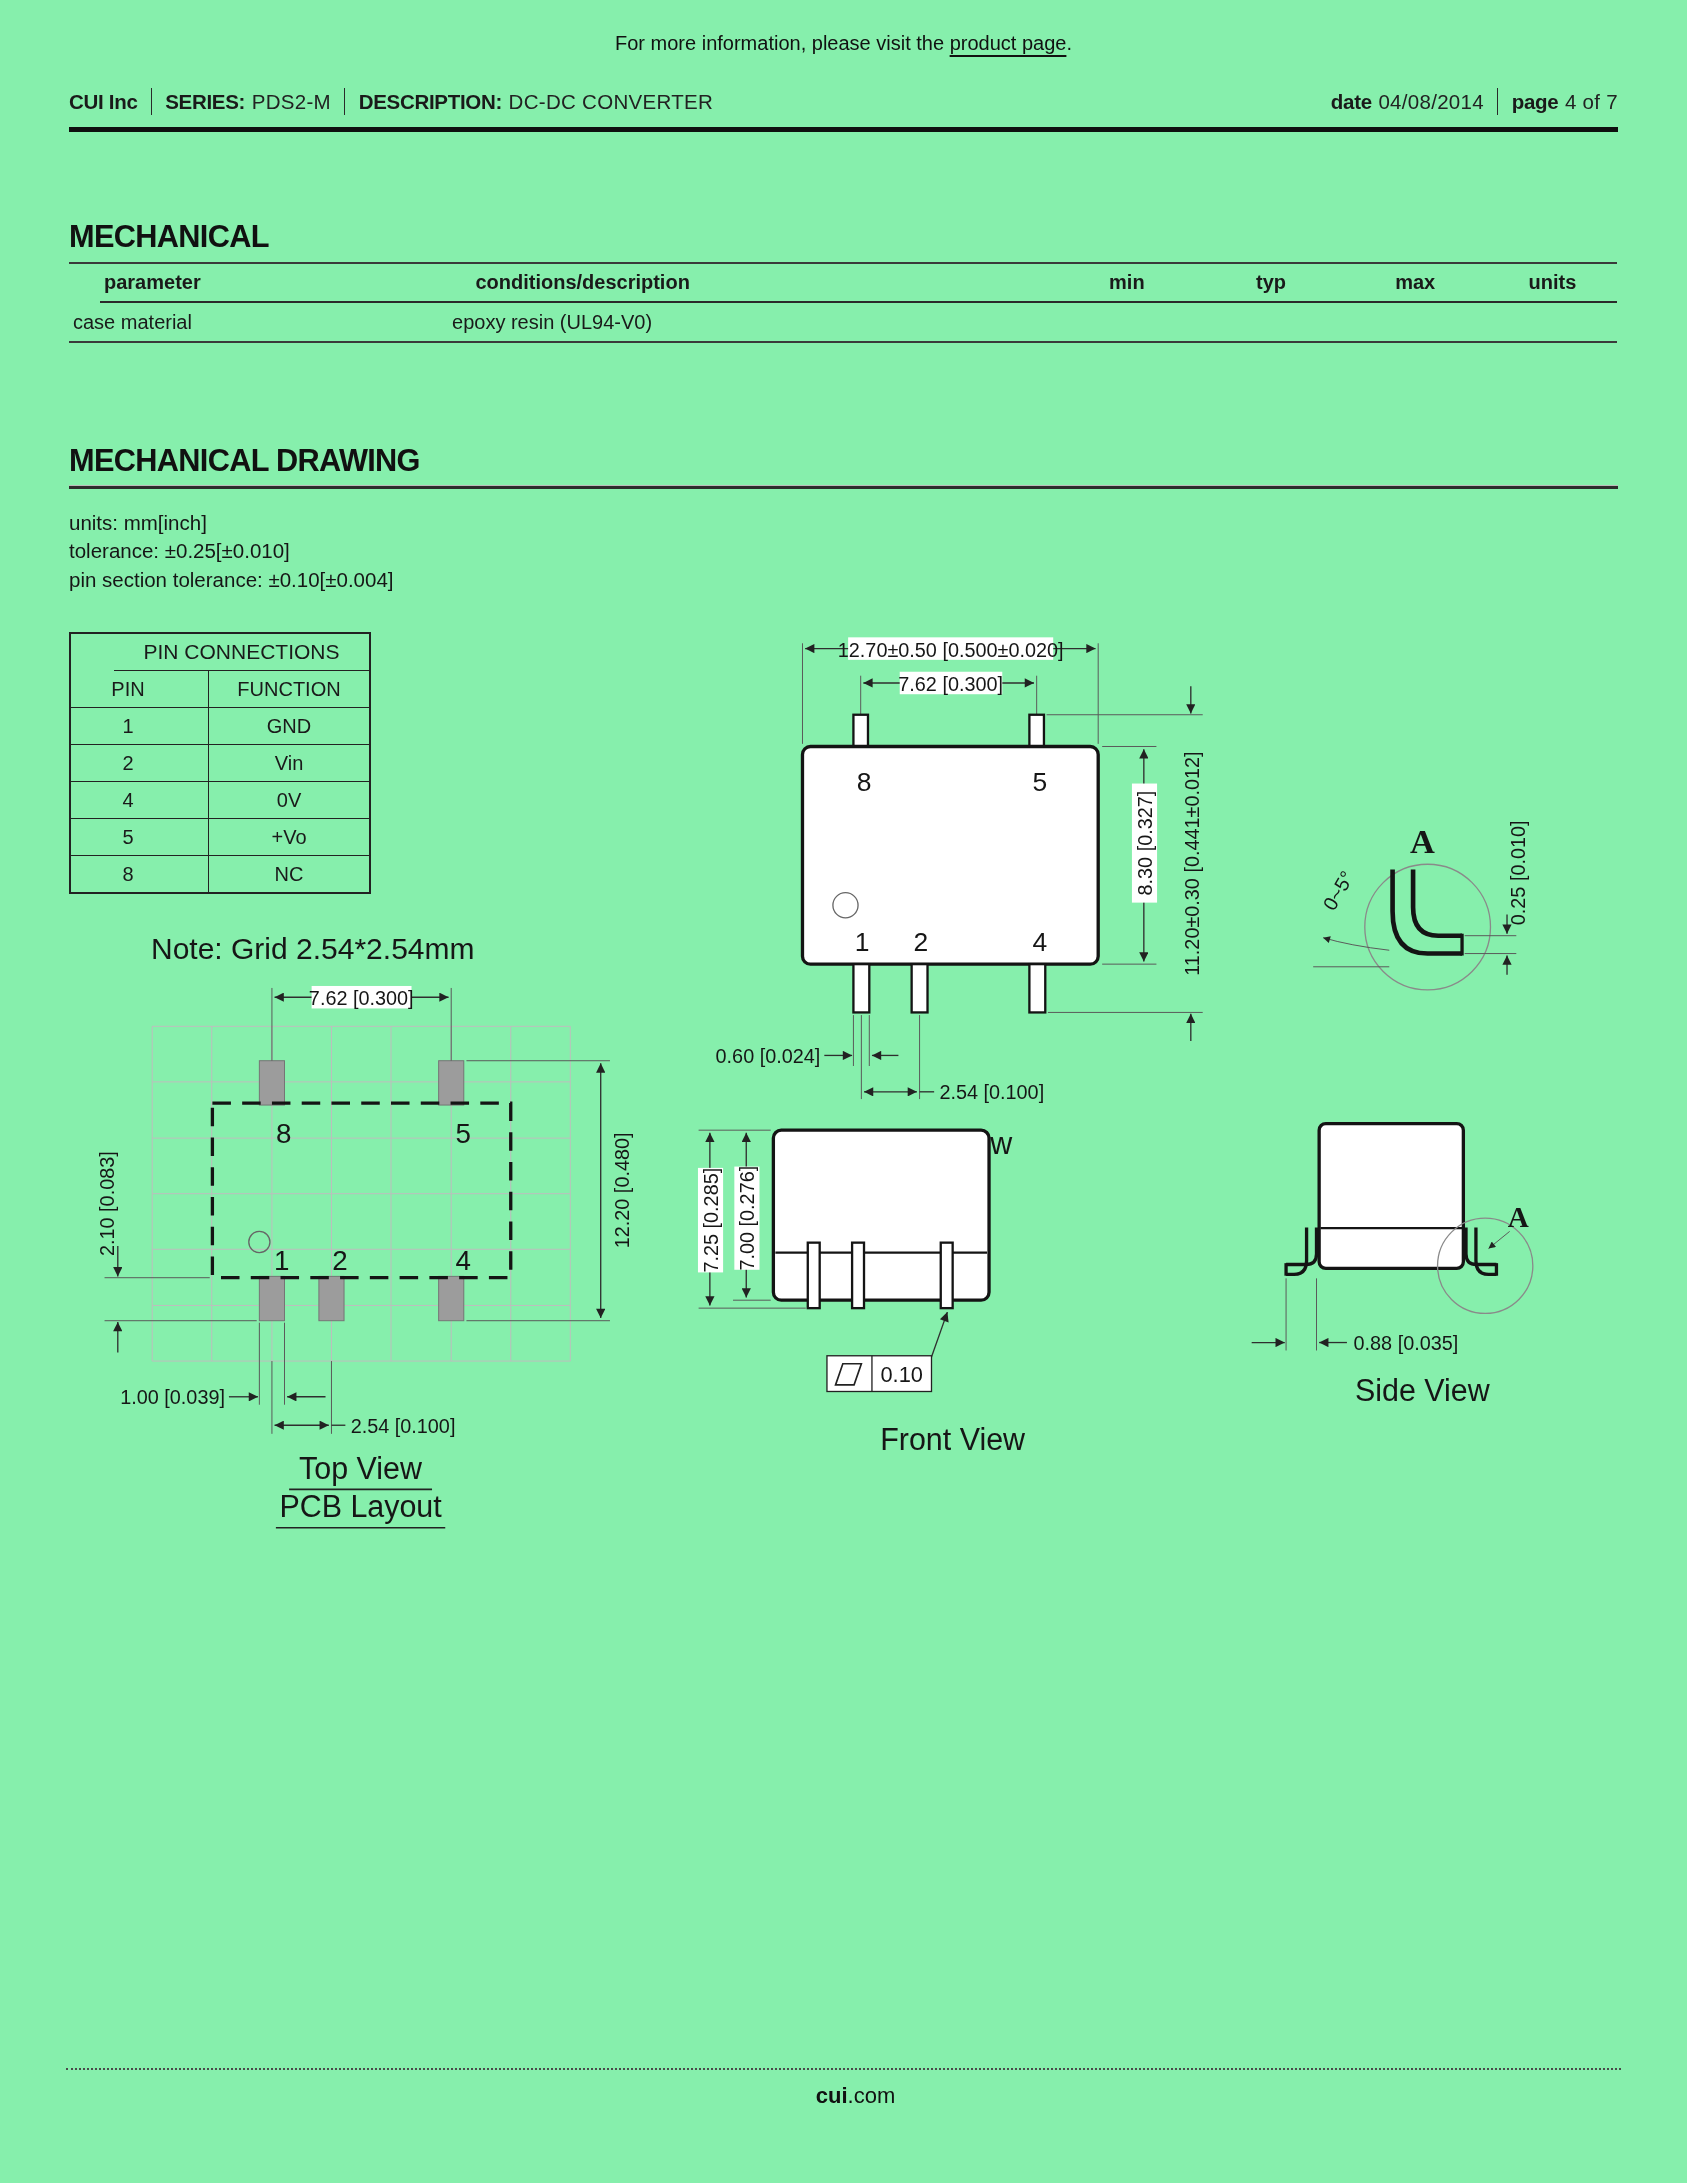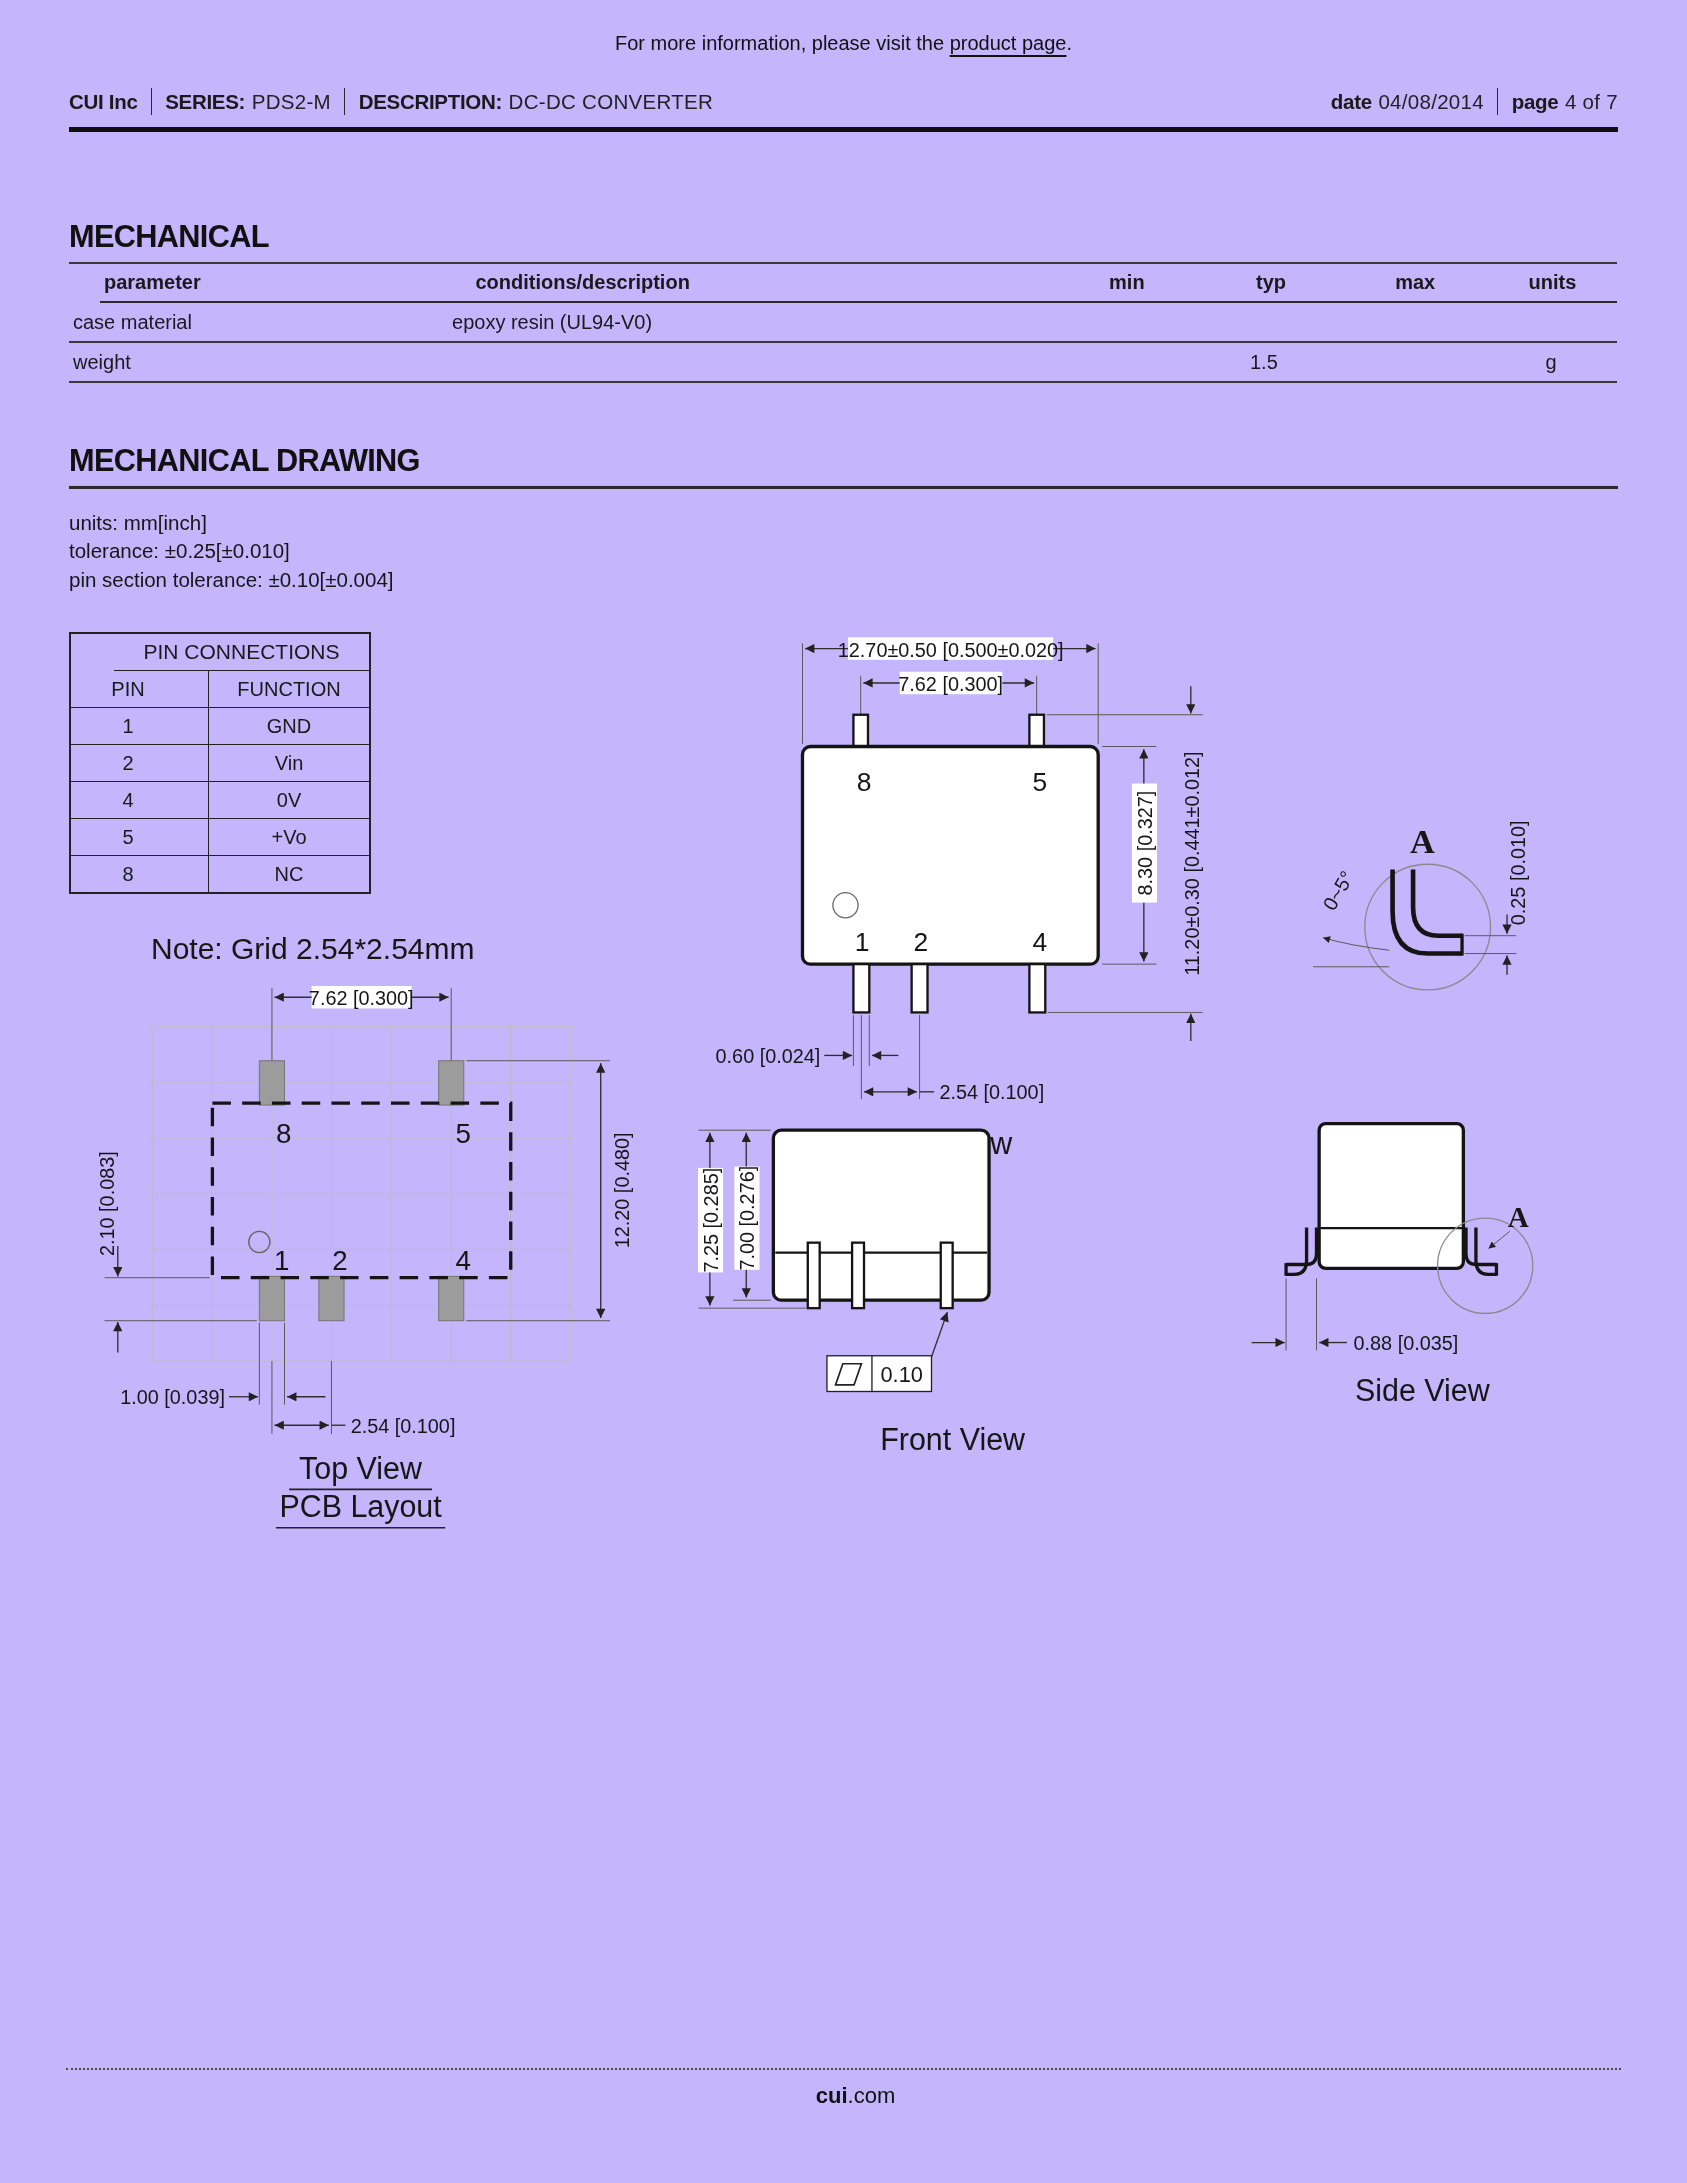--- a/index.html
+++ b/index.html
@@ -1,17 +1,17 @@
 <!DOCTYPE html>
 <html style="font-size:10.6px"><head>
 <meta charset="utf-8">
 <style>
   html,body{margin:0;padding:0;background:#e8e8e8;}
   .page{
-    position:relative;width:1687px;height:2183px;background:#c4b5fd;
+    position:relative;width:1687px;height:2183px;background:#86efac;
     font-family:"Liberation Sans",sans-serif;color:#1a1a1a;overflow:hidden;
   }
   
   .top-note{position:absolute;top:32px;left:0;width:100%;text-align:center;font-size:20px;color:#111;}
   .top-note a{color:#111;text-decoration:underline;text-decoration-thickness:2px;text-underline-offset:4.6px;}
   .head-bar{position:absolute;top:85px;left:69px;right:69px;height:33px;font-size:20.5px;display:flex;align-items:center;}
   .head-left{display:flex;align-items:center;}
   .head-right{margin-left:auto;display:flex;align-items:center;}
   .hb-b{font-weight:bold;letter-spacing:-0.3px;}
   .hb-v{margin-left:6.6px;letter-spacing:0.3px;color:#222;}
@@ -107,28 +107,20 @@
       <div class="c6">units</div>
     </div>
     <div class="mt-row">
       <div class="c1">case material</div>
       <div class="c2">epoxy resin (UL94-V0)</div>
       <div class="c3"></div>
       <div class="c4"></div>
       <div class="c5"></div>
       <div class="c6"></div>
     </div>
-    <div class="mt-row">
-      <div class="c1">weight</div>
-      <div class="c2"></div>
-      <div class="c3"></div>
-      <div class="c4">1.5</div>
-      <div class="c5"></div>
-      <div class="c6">g</div>
-    </div>
   </div>
 
   <div class="sec-title" style="top:442px;">MECHANICAL DRAWING</div>
   <div class="sec-rule" style="top:485px;"></div>
 
   <div class="tol-notes">
     <div>units: mm[inch]</div>
     <div>tolerance: ±0.25[±0.010]</div>
     <div>pin section tolerance: ±0.10[±0.004]</div>
   </div>

